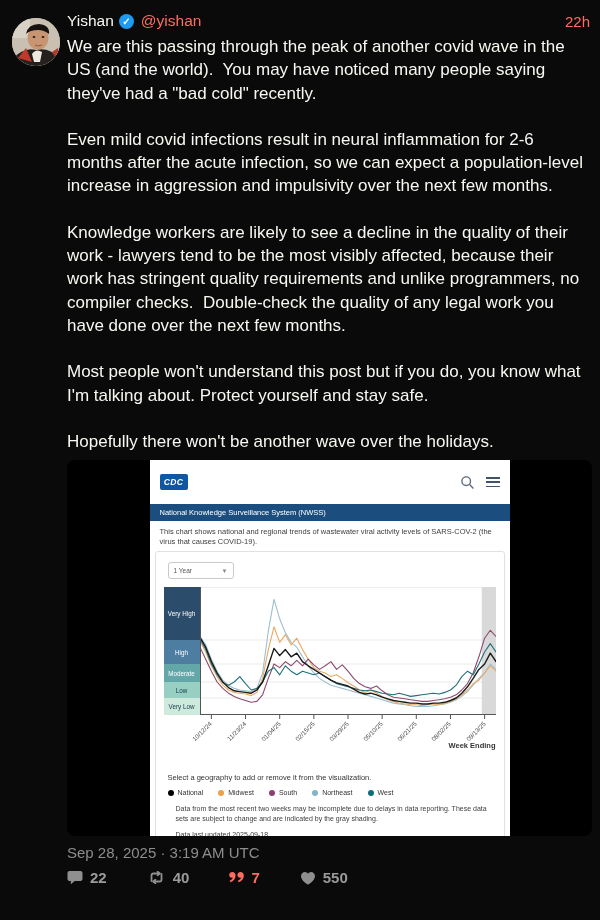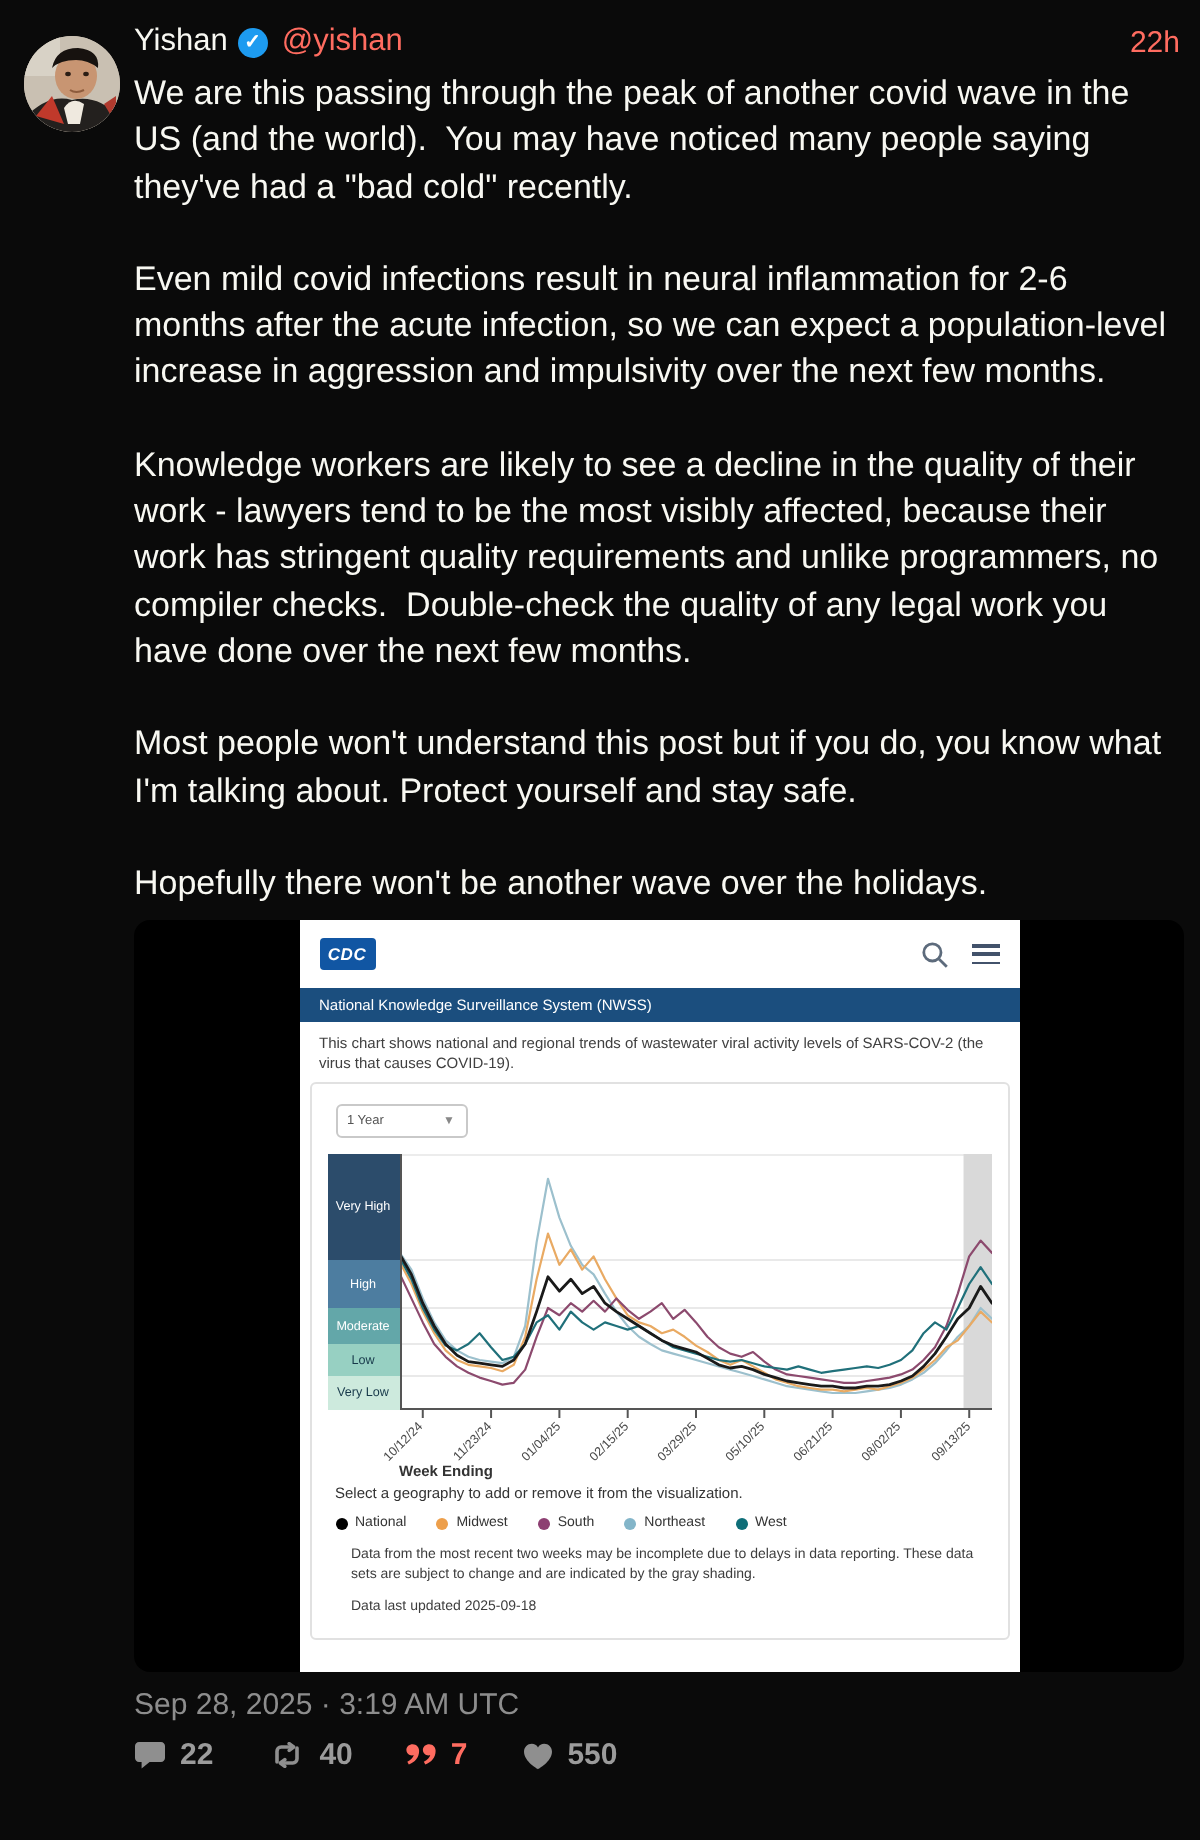--- a/index.html
+++ b/index.html
@@ -21,52 +21,52 @@
 
   
   .tweet-body{margin:5px 8px 0 67px;color:#f8f8f2;font-size:17px;line-height:23.3px}
   .tweet-body p{margin:0 0 23px;white-space:pre-wrap}
   .tweet-body p:last-child{margin-bottom:0}
 
   
   .attachment{margin:7px 8px 0 67px;width:525px;height:376px;background:#000;border-radius:8px;
               overflow:hidden;display:flex;justify-content:center}
   .cdc{width:360px;height:376px;background:#fff;color:#333;flex:0 0 360px;overflow:hidden}
-  .cdc-header{height:34px;display:flex;align-items:center;padding:0 10px}
+  .cdc-header{height:44px;display:flex;align-items:center;padding:0 10px}
   .cdc-logo{width:28px;height:16px;background:#1156a3;border-radius:2px;color:#fff;font-weight:bold;
             font-style:italic;font-size:8.5px;display:flex;align-items:center;justify-content:center;letter-spacing:.3px}
   .cdc-hicons{margin-left:auto;display:flex;align-items:center;gap:11px}
   .burger{display:flex;flex-direction:column;gap:2.6px;cursor:pointer}
   .burger span{width:14px;height:1.7px;background:#42526b;display:block}
   .cdc-titlebar{height:17px;background:#1b4e7e;color:#fff;font-size:7.5px;display:flex;align-items:center;padding:0 10px}
   .cdc-desc{margin:6px 10px 0;font-size:7.5px;line-height:9.6px;color:#404040}
   .cdc-card{margin:5px 5px 0;border:1px solid #e1e1e1;border-radius:3px;padding:8px 8px 10px}
   .dropdown{width:54px;height:15px;border:1px solid #c9c9c9;border-radius:3px;display:flex;align-items:center;
             justify-content:space-between;padding:0 5px;font-size:6.5px;color:#555;margin:2px 0 8px 4px;cursor:pointer}
   .dropdown .chev{color:#888;font-size:6px}
   .chart{display:flex;margin-top:2px}
   .bands{width:36px;flex:0 0 36px;display:flex;flex-direction:column}
   .band{display:flex;align-items:center;justify-content:center;font-size:6.3px}
   .plot{position:relative;width:296px;height:128px;overflow:visible}
   .ticks{position:relative;height:26px;margin-left:36px;width:296px}
   .tickwrap{position:absolute;top:0;width:0}
   .tlab{position:absolute;right:0;top:4px;transform:rotate(-45deg);transform-origin:100% 50%;
         white-space:nowrap;font-size:6.3px;color:#4a4a4a}
-  .xtitle{margin-left:36px;width:296px;text-align:left;font-size:7.5px;font-weight:bold;color:#333}
-  .geo{margin:2px 0 0 4px;font-size:7.5px;color:#333}
+  .xtitle{margin-left:36px;width:296px;text-align:right;font-size:7.5px;font-weight:bold;color:#333}
+  .geo{margin:23px 0 0 4px;font-size:7.5px;color:#333}
   .legend{display:flex;gap:15px;margin:7px 0 0 4px;align-items:center}
   .litem{display:flex;align-items:center;gap:4px;font-size:7px;color:#333;cursor:pointer}
   .ldot{width:6px;height:6px;border-radius:50%}
   .note{margin:8px 6px 0 12px;font-size:7px;line-height:9.4px;color:#3d3d3d;max-width:314px}
   .note .lu{margin-top:7px}
   .note p{margin:0}
 
   
   .tweet-date{margin:8px 0 0 67px;color:#8d8d8d;font-size:15px}
-  .stats{display:flex;align-items:center;gap:27px;margin:8px 0 0 67px}
+  .stats{display:flex;align-items:center;gap:40px;margin:8px 0 0 67px}
   .stat{display:flex;align-items:center;gap:7px;color:#9b9b9b;font-size:15px;font-weight:bold}
   .stat.quote{color:#ff6c60}
   .stat svg{display:block}
 </style>
 </head>
 <body>
 
 <div class="tweet">
 
   <div class="avatar">

